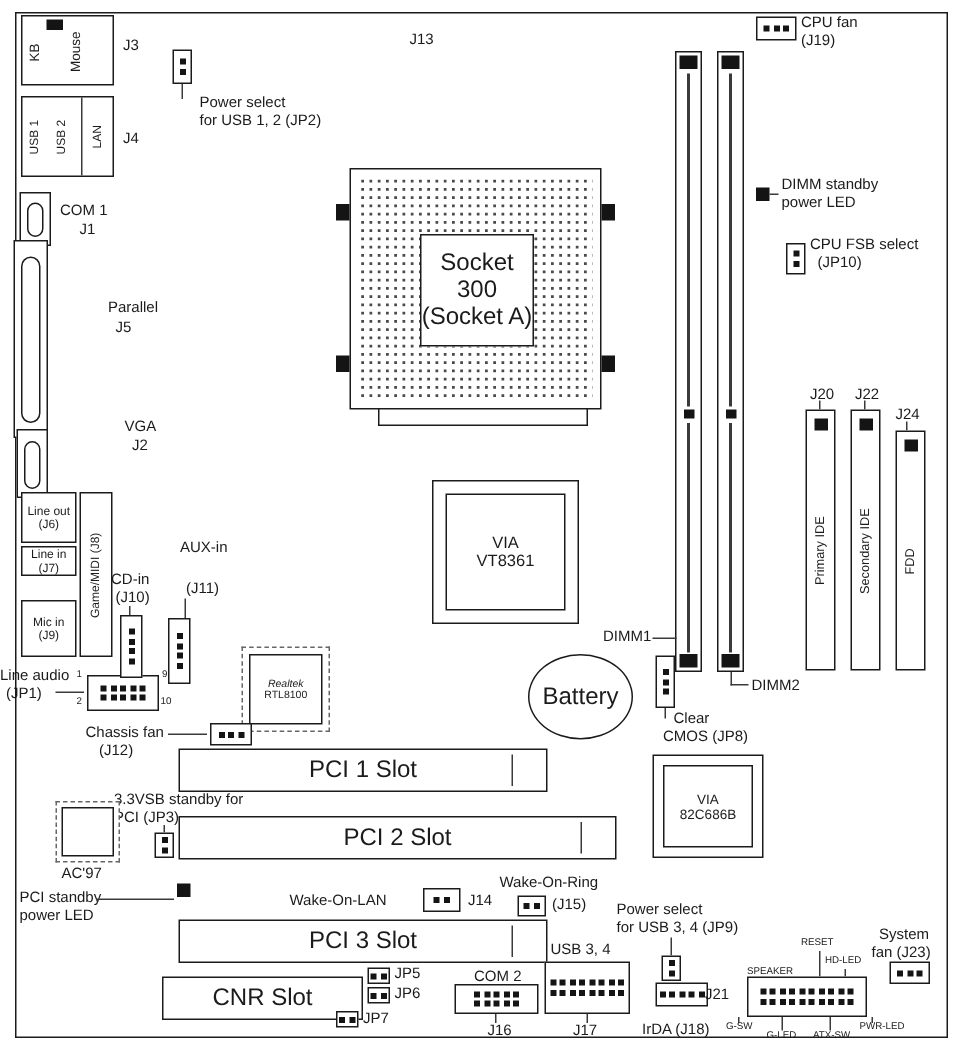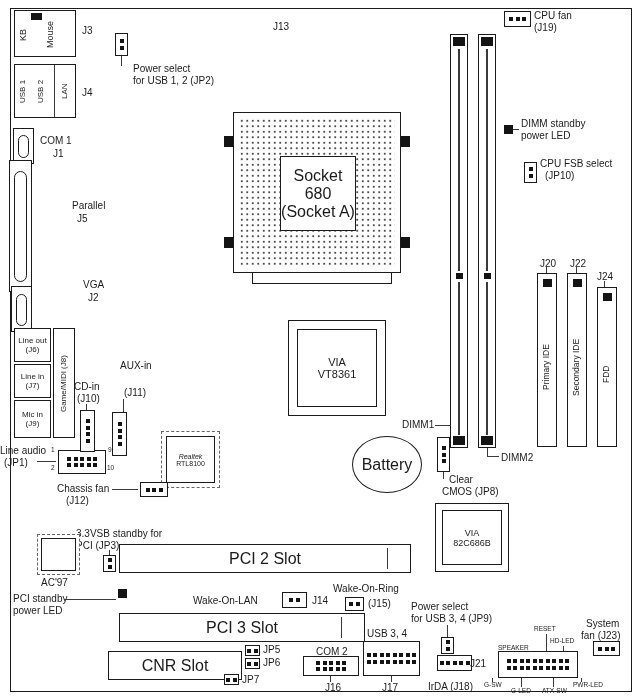--- a/index.html
+++ b/index.html
@@ -57,21 +57,21 @@
   <div class="box" style="left:11px;top:286px;width:21px;height:46px">
     <div class="box rounded" style="left:4px;top:7px;width:11px;height:32px"></div>
   </div>
   <span class="lbl" style="left:83px;top:279px">VGA</span>
   <span class="lbl" style="left:88px;top:292px">J2</span>
 
   <div class="box ctr" style="left:14px;top:328px;width:37px;height:34px">
     <span class="s8">Line out</span>
     <span class="s8">(J6)</span>
   </div>
-  <div class="box ctr" style="left:14px;top:364px;width:37px;height:34px">
+  <div class="box ctr" style="left:14px;top:364px;width:37px;height:20px">
     <span class="s8">Line in</span>
     <span class="s8">(J7)</span>
   </div>
   <div class="box ctr" style="left:14px;top:400px;width:37px;height:38px">
     <span class="s8">Mic in</span>
     <span class="s8">(J9)</span>
   </div>
   <div class="box" style="left:53px;top:328px;width:22px;height:110px">
     <span class="lbl s8 vtext" style="left:5px;top:4px;height:102px">Game/MIDI (J8)</span>
   </div>
@@ -135,21 +135,21 @@
       <i class="pin"></i>
       <i class="pin"></i>
     </div>
   <i class="vl" style="left:121px;top:56px;height:10px"></i>
   <span class="lbl" style="left:133px;top:63px">Power select</span>
   <span class="lbl" style="left:133px;top:75px">for USB 1, 2 (JP2)</span>
 
   <div class="box" style="left:233px;top:112px;width:168px;height:161px">
     <div class="dots" style="left:5px;top:5px;right:5px;bottom:5px"></div>
     <div class="box ctr" style="left:46px;top:43px;width:76px;height:75px">
-      <span>Socket 680</span>
+      <span>Socket 300</span>
       <span>(Socket A)</span>
     </div>
   </div>
   <div class="blk" style="left:224px;top:136px;width:9px;height:11px"></div>
   <div class="blk" style="left:224px;top:237px;width:9px;height:11px"></div>
   <div class="blk" style="left:401px;top:136px;width:9px;height:11px"></div>
   <div class="blk" style="left:401px;top:237px;width:9px;height:11px"></div>
   <div class="box" style="left:252px;top:272px;width:140px;height:12px"></div>
 
   <div class="pinblock" style="left:504px;top:11px;width:27px;height:16px;grid-template-columns:repeat(3,4px)">
@@ -223,20 +223,24 @@
 
   <div class="pinblock" style="left:437px;top:437px;width:13px;height:35px;grid-template-columns:4px">
       <i class="pin"></i>
       <i class="pin"></i>
       <i class="pin"></i>
     </div>
   <i class="vl" style="left:443px;top:472px;height:7px"></i>
   <span class="lbl" style="left:449px;top:474px">Clear</span>
   <span class="lbl" style="left:442px;top:486px">CMOS (JP8)</span>
 
+  <div class="box ctr" style="left:119px;top:499px;width:246px;height:29px">
+    <span>PCI 1 Slot</span>
+    <i class="vl" style="right:22px;top:3px;height:21px"></i>
+  </div>
   <div class="box ctr" style="left:119px;top:544px;width:292px;height:29px">
     <span>PCI 2 Slot</span>
     <i class="vl" style="right:22px;top:3px;height:21px"></i>
   </div>
   <div class="box ctr" style="left:119px;top:613px;width:246px;height:29px">
     <span>PCI 3 Slot</span>
     <i class="vl" style="right:22px;top:3px;height:21px"></i>
   </div>
 
   <span class="lbl" style="left:76px;top:528px">3.3VSB standby for</span>

